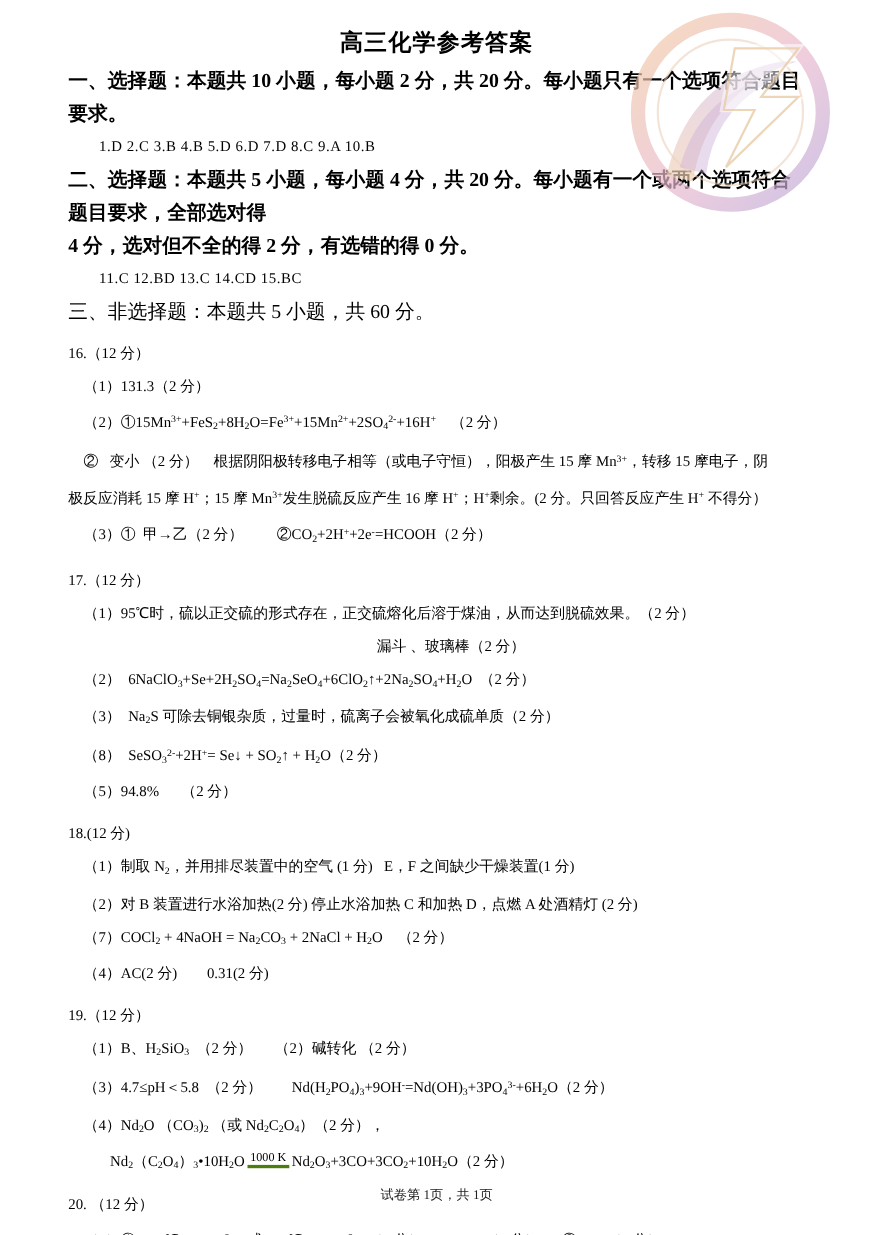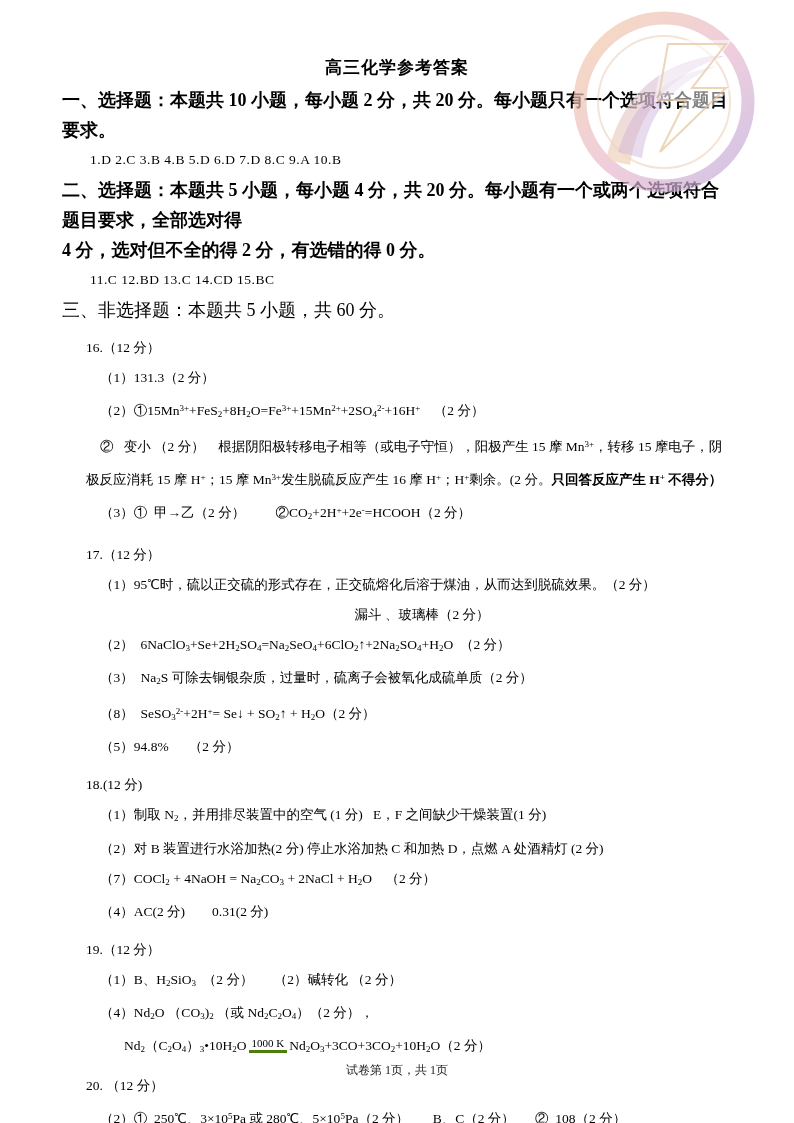--- a/index.html
+++ b/index.html
@@ -29,40 +29,39 @@
     right: 18px;
     width: 230px;
     height: 230px;
     pointer-events: none;
     opacity: 0.92;
   }
   .title {
     text-align: center;
     font-family: Liberation Serif, serif;
     font-weight: bold;
-    font-size: 17px;
+    font-size: 21px;
     letter-spacing: 1px;
-    padding-top: 56px;
+    padding-top: 24px;
     padding-bottom: 6px;
   }
   .content {
     padding: 0 62px 0 62px;
   }
   p {
     margin: 0;
     padding: 0;
   }
   .line {
     font-size: 13.5px;
     line-height: 30px;
     white-space: pre-wrap;
-    margin-left: 24px;
   }
   .bold {
-    font-weight: bold;
+    font-weight: normal;
   }
   .ind2 { padding-left: 26px; text-align: center; }
   .ind3 { padding-left: 14px; }
   .sec-head {
     font-size: 18px;
     font-weight: bold;
     line-height: 30px;
     font-family: Liberation Serif, serif;
   }
   .ans-row {
@@ -88,21 +87,21 @@
     padding: 0 3px 1px 3px;
   }
   .frac-arrow .bot {
     display: block;
     font-size: 11px;
     line-height: 10px;
     height: 5px;
   }
   .footer {
     position: absolute;
-    bottom: 44px;
+    bottom: 28px;
     left: 0;
     width: 100%;
     text-align: center;
     font-size: 12px;
     color: #222;
   }
 </style>
 </head>
 <body>
 
@@ -159,20 +158,21 @@
     <p class="line ind3">（5）94.8%      （2 分）</p>
 
     <p class="line" style="padding-top:8px">18.(12 分)</p>
     <p class="line ind3"><span>（1）制取 N</span><sub>2</sub><span>，并用排尽装置中的空气 (1 分)   E，F 之间缺少干燥装置(1 分)</span></p>
     <p class="line ind3">（2）对 B 装置进行水浴加热(2 分) 停止水浴加热 C 和加热 D，点燃 A 处酒精灯 (2 分)</p>
     <p class="line ind3"><span>（7）COCl</span><sub>2</sub><span> + 4NaOH = Na</span><sub>2</sub><span>CO</span><sub>3</sub><span> + 2NaCl + H</span><sub>2</sub><span>O    （2 分）</span></p>
     <p class="line ind3">（4）AC(2 分)        0.31(2 分)</p>
 
     <p class="line" style="padding-top:8px">19.（12 分）</p>
     <p class="line ind3"><span>（1）B、H</span><sub>2</sub><span>SiO</span><sub>3</sub><span>  （2 分）      （2）碱转化 （2 分）</span></p>
+    <p class="line ind3"><span>（3）4.7≤pH＜5.8  （2 分）        Nd(H</span><sub>2</sub><span>PO</span><sub>4</sub><span>)</span><sub>3</sub><span>+9OH</span><sup>-</sup><span>=Nd(OH)</span><sub>3</sub><span>+3PO</span><sub>4</sub><sup>3-</sup><span>+6H</span><sub>2</sub><span>O（2 分）</span></p>
     <p class="line ind3"><span>（4）Nd</span><sub>2</sub><span>O （CO</span><sub>3</sub><span>)</span><sub>2</sub><span> （或 Nd</span><sub>2</sub><span>C</span><sub>2</sub><span>O</span><sub>4</sub><span>）（2 分），</span></p>
     <p class="line" style="padding-left:38px"><span>Nd</span><sub>2</sub><span>（C</span><sub>2</sub><span>O</span><sub>4</sub><span>）</span><sub>3</sub><span>•10H</span><sub>2</sub><span>O</span><span class="frac-arrow"><span class="top">1000 K</span><span class="bot"></span></span><span>Nd</span><sub>2</sub><span>O</span><sub>3</sub><span>+3CO+3CO</span><sub>2</sub><span>+10H</span><sub>2</sub><span>O（2 分）</span></p>
 
     <p class="line" style="padding-top:6px">20. （12 分）</p>
     <p class="line ind3"><span>（2）①  250℃、3×10</span><sup>5</sup><span>Pa 或 280℃、5×10</span><sup>5</sup><span>Pa（2 分）       B、C（2 分）      ②  108（2 分）</span></p>
 
   </div>
 
   <div class="footer">试卷第 1页，共 1页</div>
 

